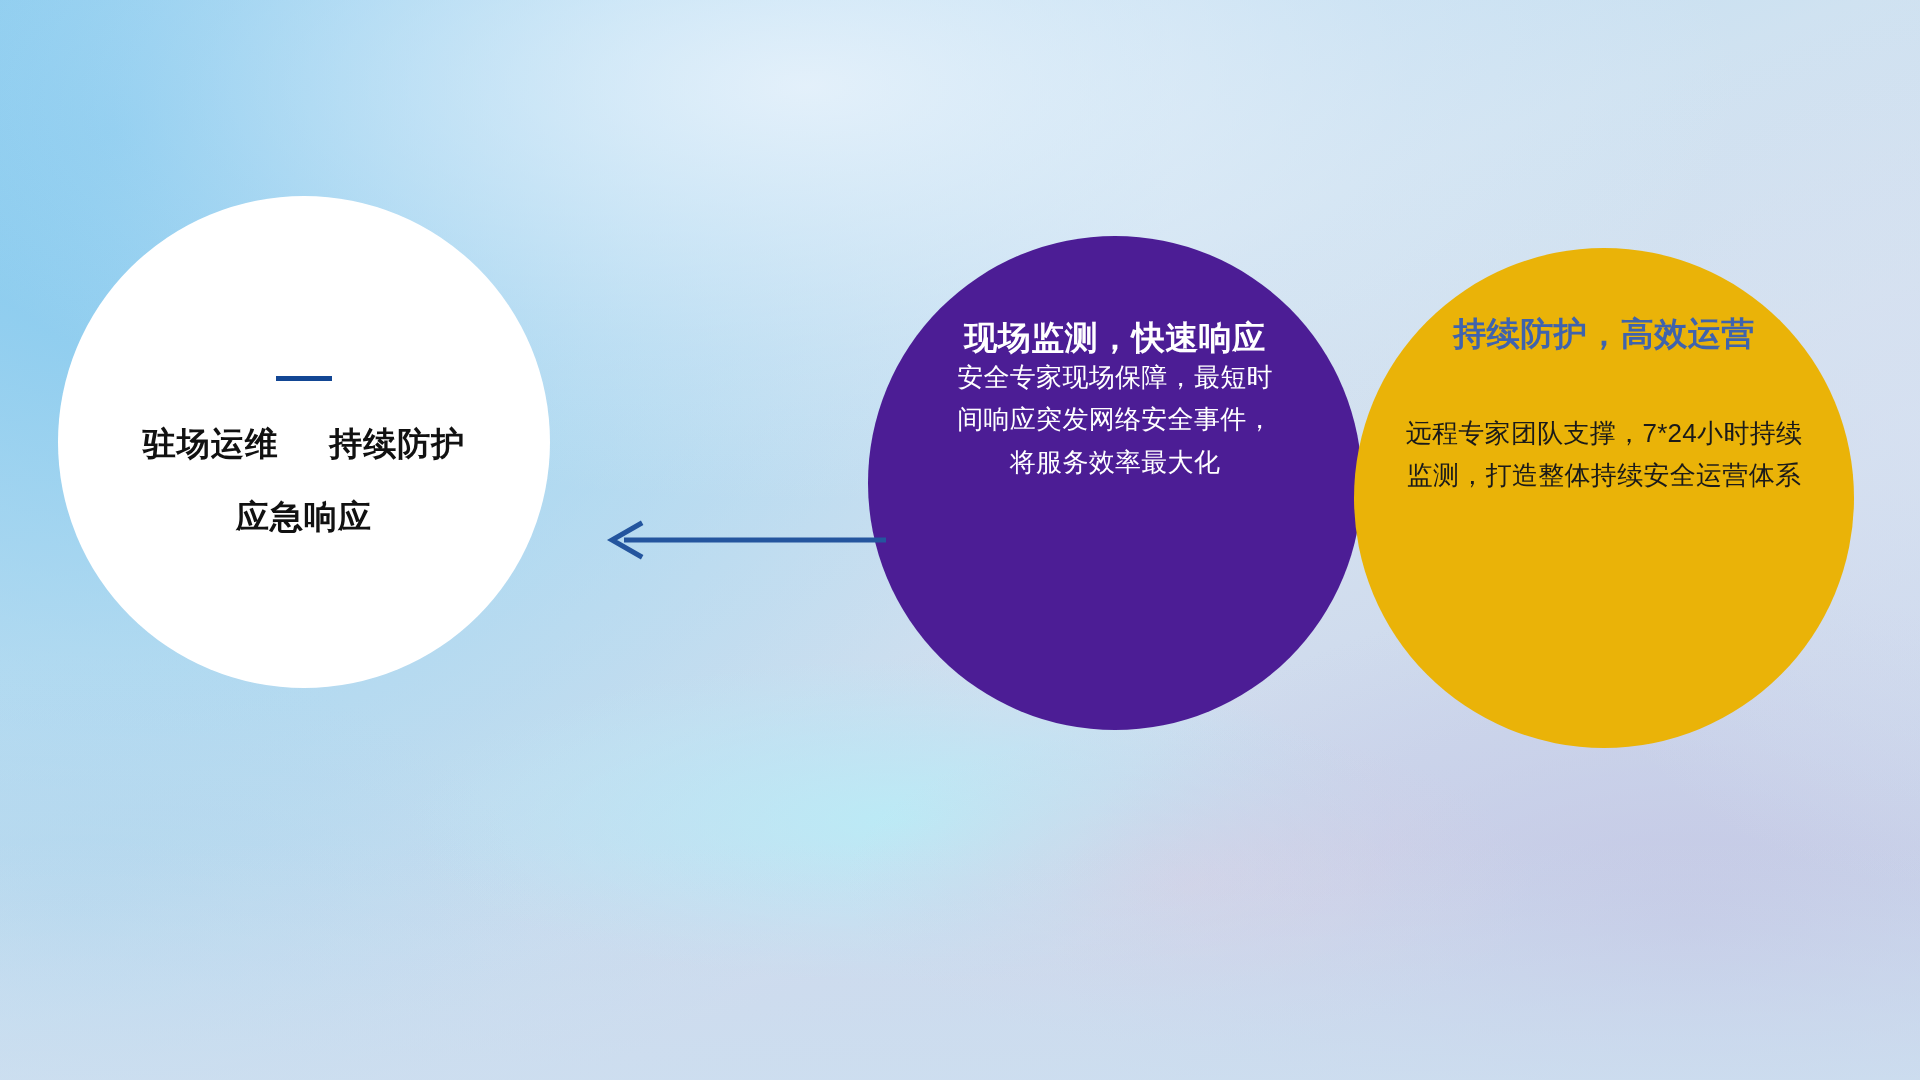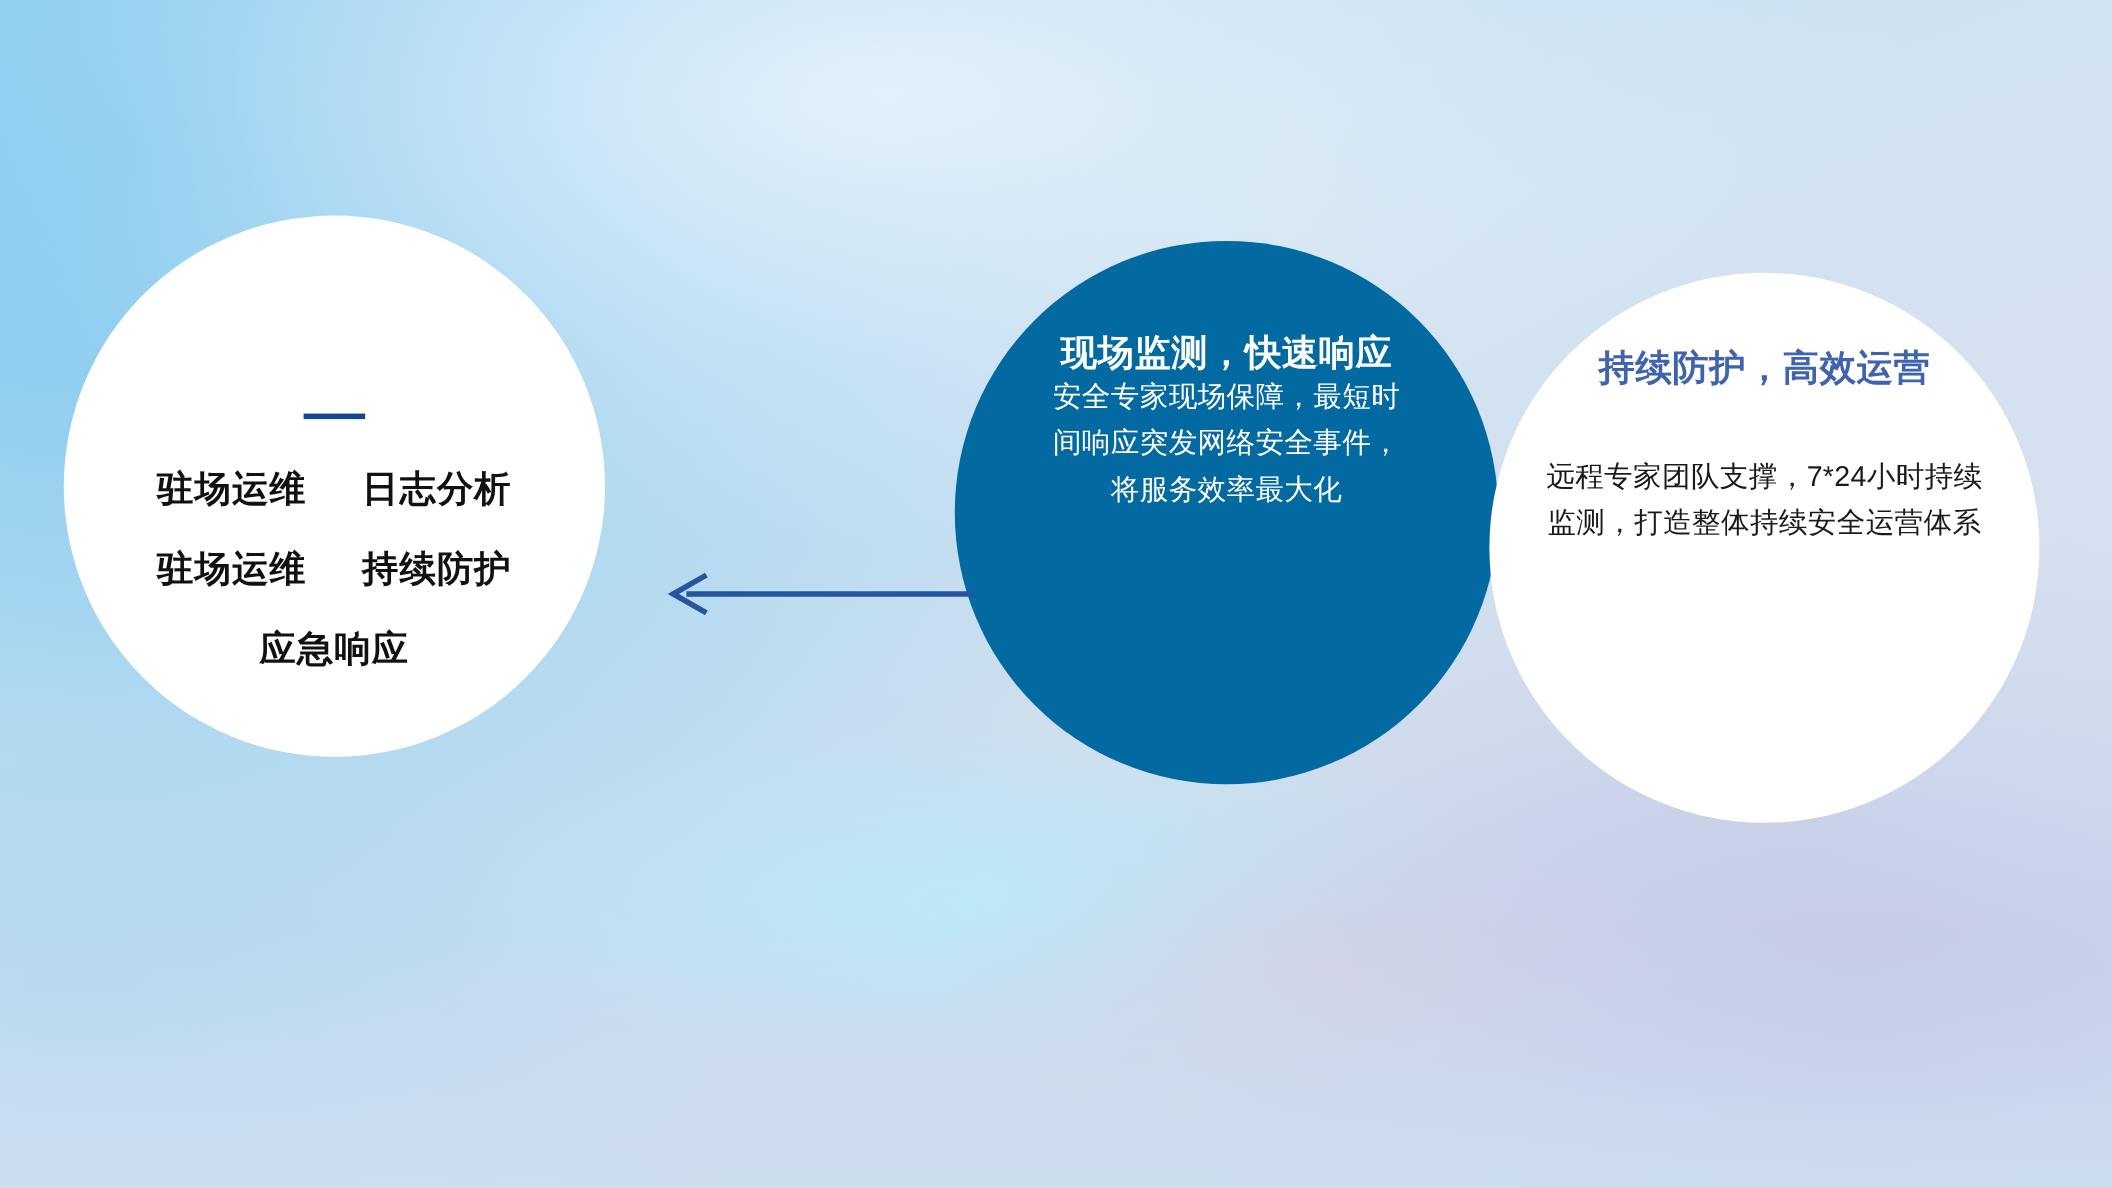--- a/index.html
+++ b/index.html
@@ -91,32 +91,32 @@
   #circle-left {
     left: 58px;
     top: 196px;
     width: 492px;
     height: 492px;
     background: #ffffff;
   }
 
   #circle-middle {
     left: 868px;
-    top: 219px;
+    top: 236px;
     width: 494px;
     height: 494px;
-    background: #0369a1;
+    background: #4c1d95;
   }
 
   #circle-right {
     left: 1354px;
     top: 248px;
     width: 500px;
     height: 500px;
-    background: #ffffff;
+    background: #eab308;
   }
 
   
   .left-inner {
     position: absolute;
     left: 0;
     top: 0;
     width: 492px;
     height: 492px;
     display: flex;
@@ -240,25 +240,20 @@
     <div class="right-inner">
       <div class="right-title">持续防护，高效运营</div>
       <div class="right-body">远程专家团队支撑，7*24小时持续监测，打造整体持续安全运营体系</div>
     </div>
   </div>
 
   <div class="circle" id="circle-left">
     <div class="left-inner">
       <div class="accent-dash"></div>
 
-      <div class="left-line">
-        <span>驻场运维</span>
-        <span class="gap"></span>
-        <span>日志分析</span>
-      </div>
 
       <div class="left-line">
         <span>驻场运维</span>
         <span class="gap"></span>
         <span>持续防护</span>
       </div>
 
       <div class="left-line">
         <span>应急响应</span>
       </div>

